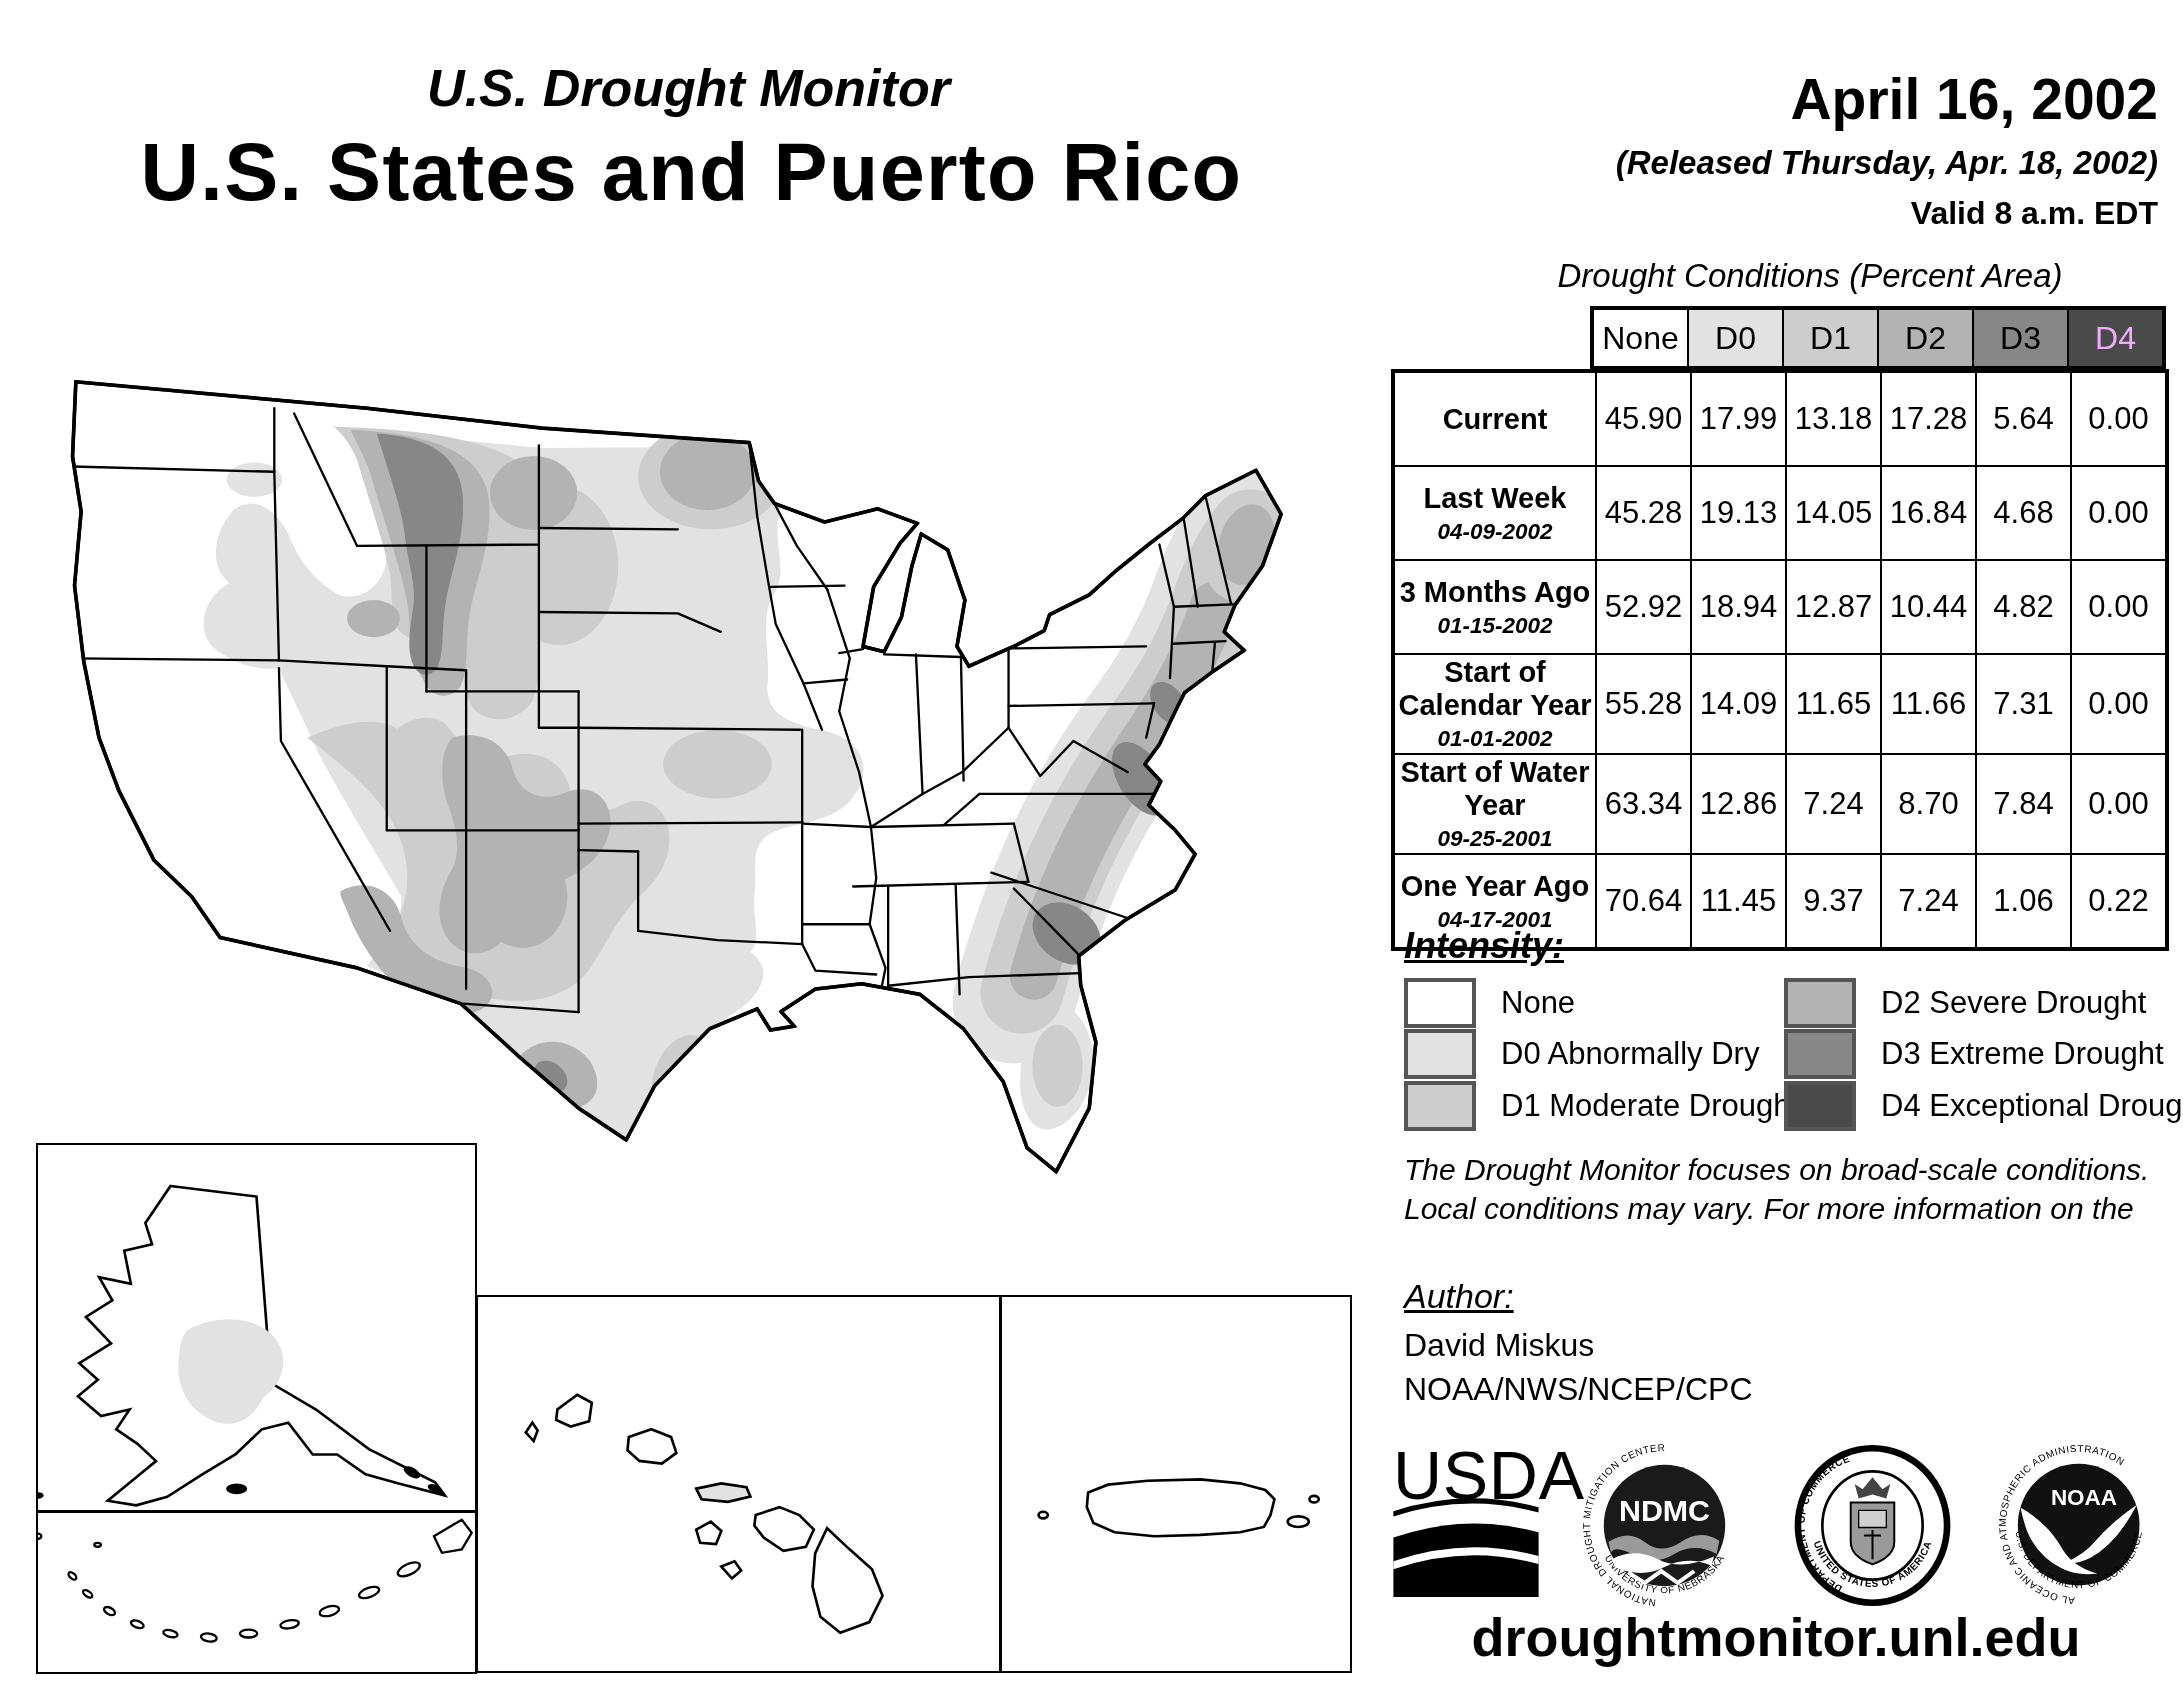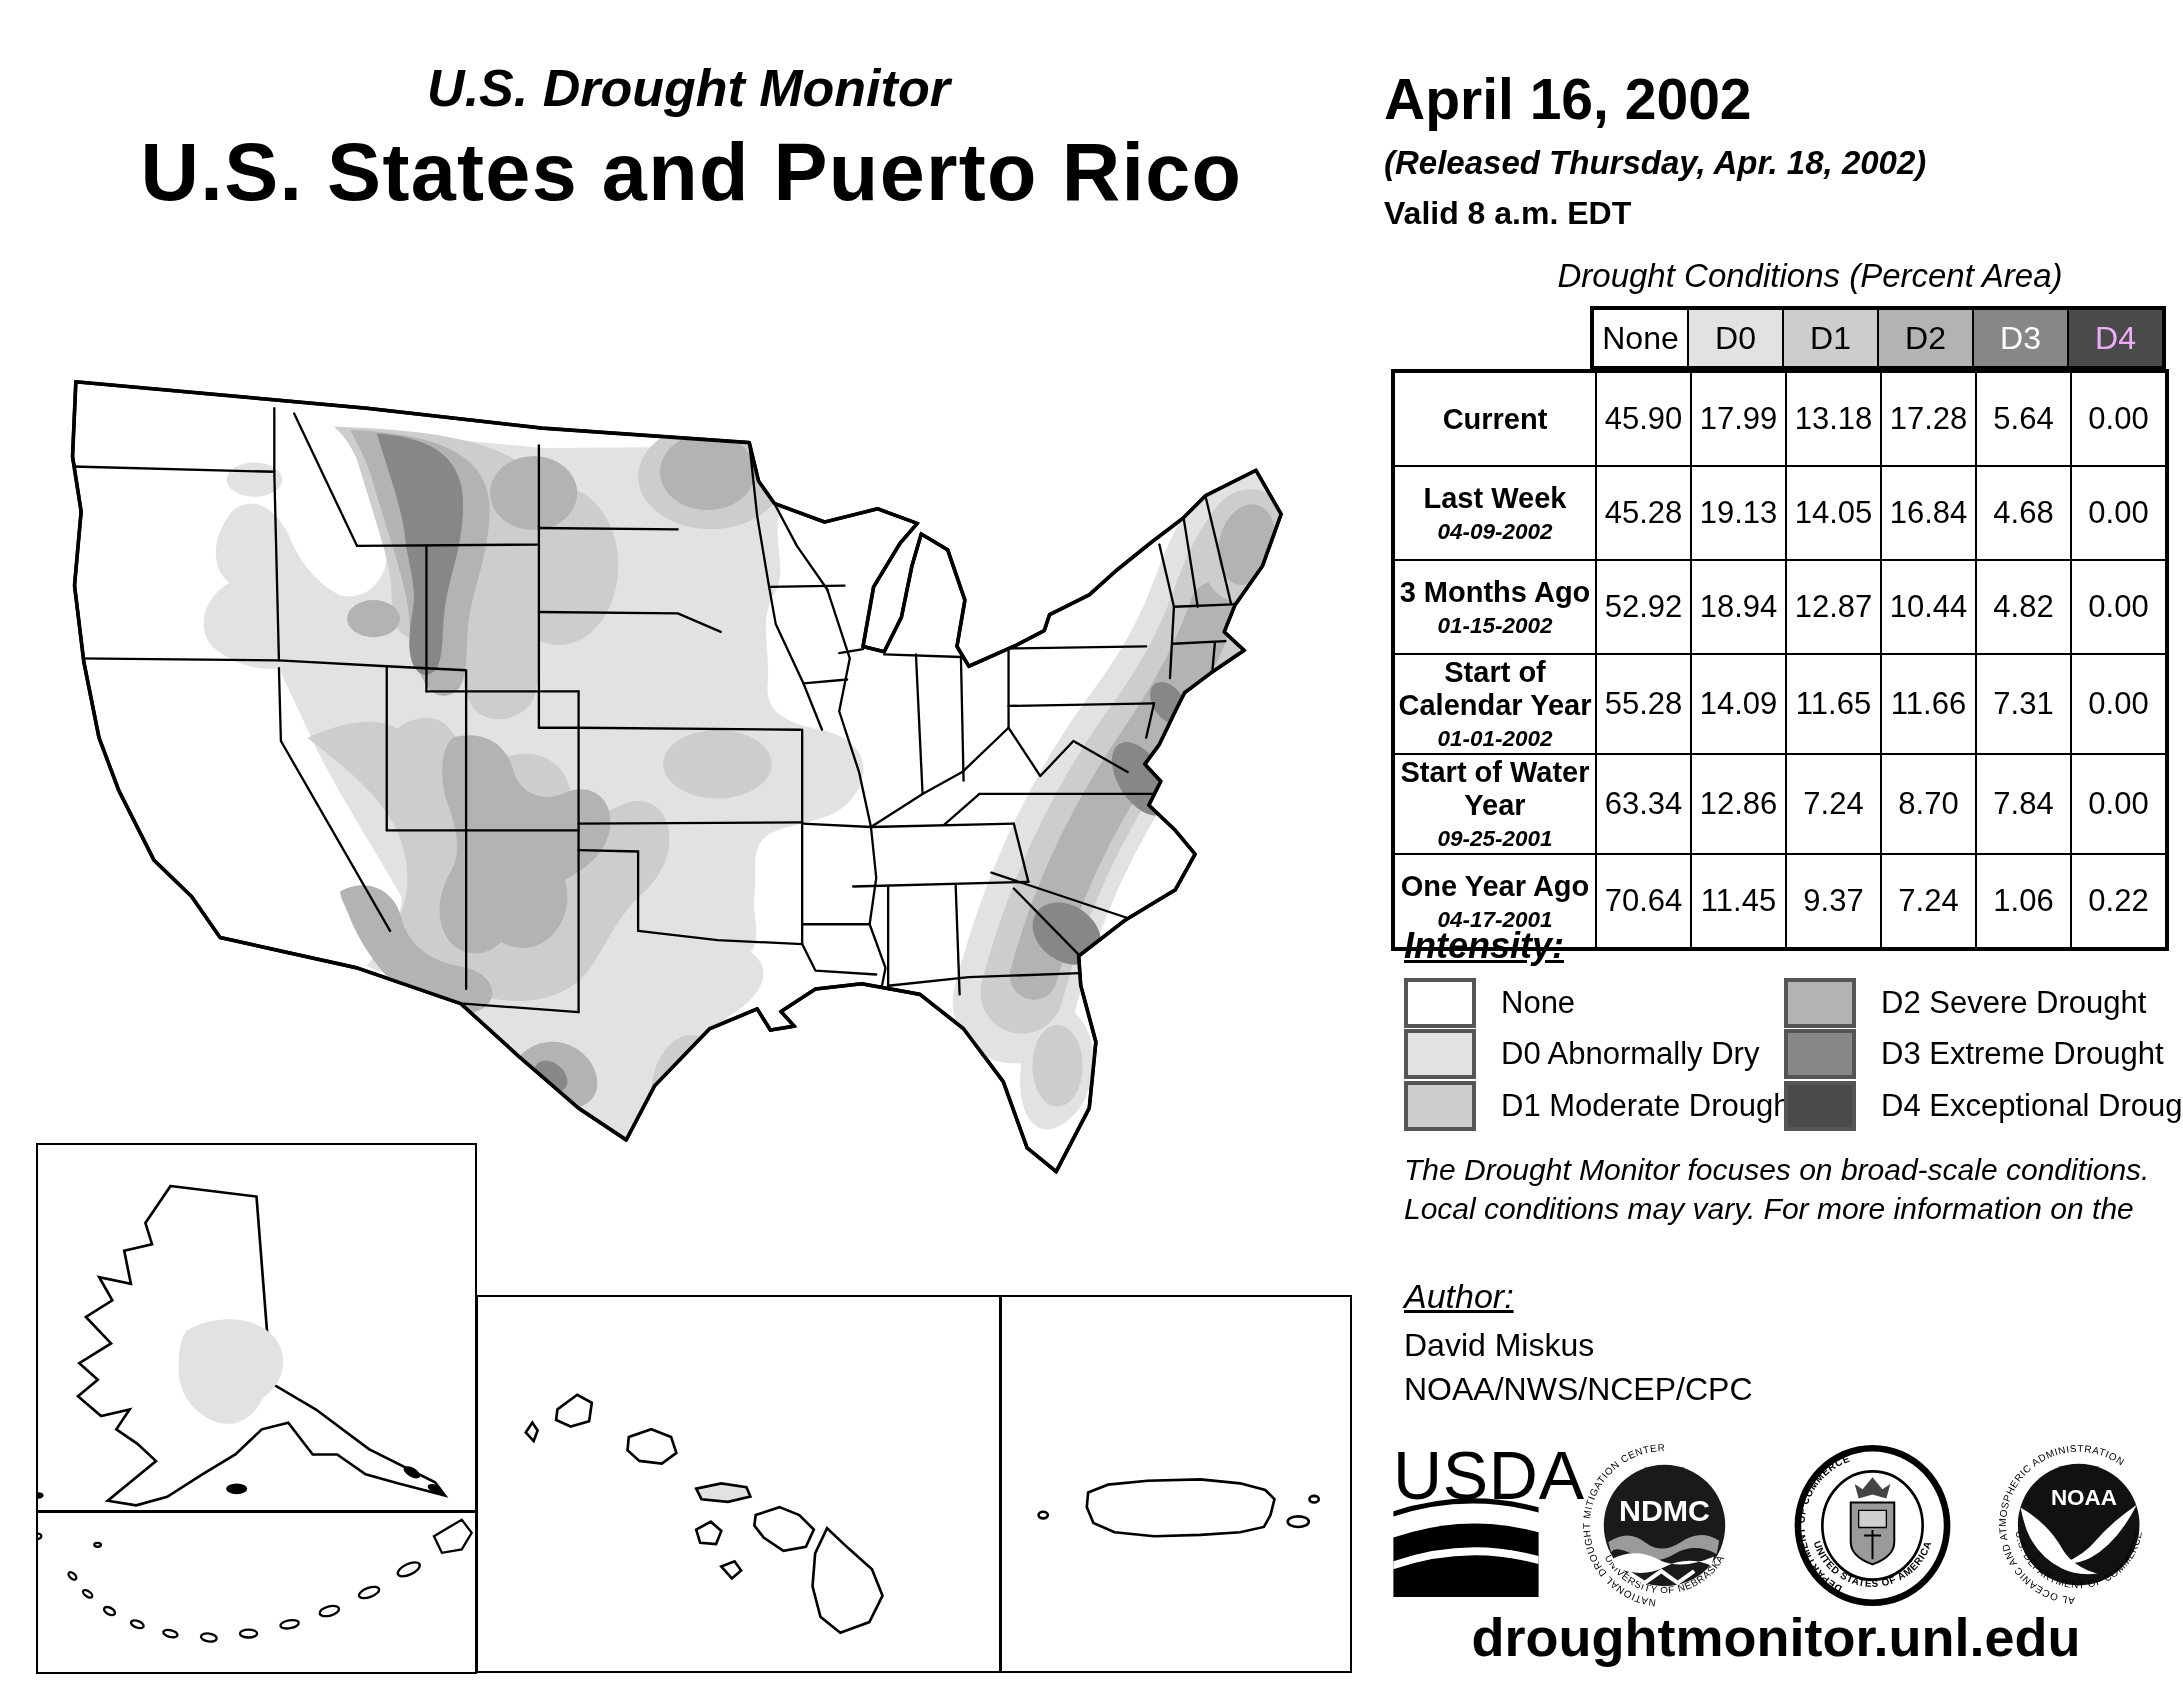--- a/index.html
+++ b/index.html
@@ -7,42 +7,42 @@
        font-family:"Liberation Sans", sans-serif;color:#000;}
   .abs{position:absolute;}
 
   
   .supertitle{left:159px;top:58px;width:1059px;text-align:center;
     font-size:52px;font-weight:bold;font-style:italic;}
   .maintitle{left:20px;top:126px;width:1343px;text-align:center;
     font-size:81px;font-weight:bold;letter-spacing:1.3px;}
 
   
-  .dateblock{left:1384px;top:66px;width:774px;text-align:left;}
+  .dateblock{left:1384px;top:66px;width:774px;text-align:right;}
   .date-main{font-size:57px;font-weight:bold;}
   .date-released{font-size:33px;font-weight:bold;font-style:italic;margin-top:12px;}
   .date-valid{font-size:32px;font-weight:bold;margin-top:13.2px;}
 
   
   .tbl-title{left:1456px;top:257px;width:708px;text-align:center;
     font-size:33px;font-style:italic;}
   table{border-collapse:collapse;table-layout:fixed;}
   .hdr-table{position:absolute;left:1590px;top:306px;border:4.6px solid #000;}
   .hdr-table td{width:91px;height:54px;border:2.6px solid #000;text-align:center;
     vertical-align:middle;font-size:32px;}
   .body-table{position:absolute;left:1391px;top:369px;border:4.6px solid #000;}
   .body-table td{border:2.6px solid #000;text-align:center;vertical-align:middle;
     font-size:31px;height:90px;}
   .body-table td.lbl{width:198px;}
   .body-table td.val{width:91px;}
   .rl{font-weight:bold;font-size:29px;line-height:33px;}
   .rd{font-style:italic;font-weight:bold;font-size:22.5px;margin-top:4px;}
   .h-none{background:var(--none);} .h-d0{background:var(--d0);}
   .h-d1{background:var(--d1);} .h-d2{background:var(--d2);}
-  .h-d3{background:var(--d3);color:#ffffff;} .h-d4{background:var(--d4);color:#f0abfc;}
+  .h-d3{background:var(--d3);color:#000000;} .h-d4{background:var(--d4);color:#f0abfc;}
 
   
   .intensity-title{left:1404px;top:925px;font-size:36px;font-weight:bold;
     font-style:italic;text-decoration:underline;}
   .leg-item{position:absolute;display:flex;align-items:center;}
   .leg-swatch{width:64px;height:42px;border:4.6px solid var(--swatch_border);}
   .leg-label{font-size:31px;margin-left:25px;white-space:nowrap;}
   .s-none{background:var(--none);} .s-d0{background:var(--d0);}
   .s-d1{background:var(--d1);} .s-d2{background:var(--d2);}
   .s-d3{background:var(--d3);} .s-d4{background:var(--d4);}

